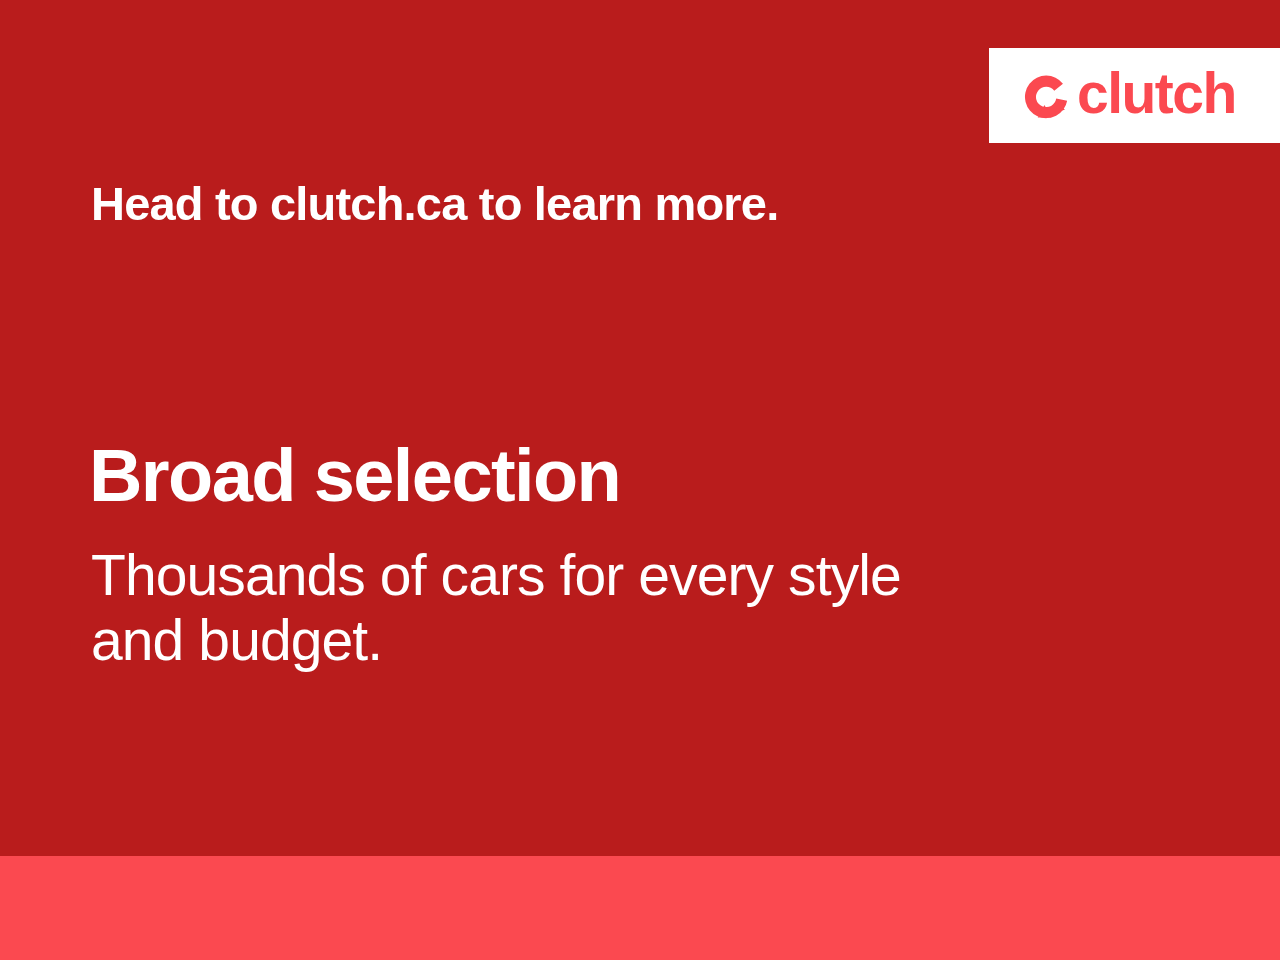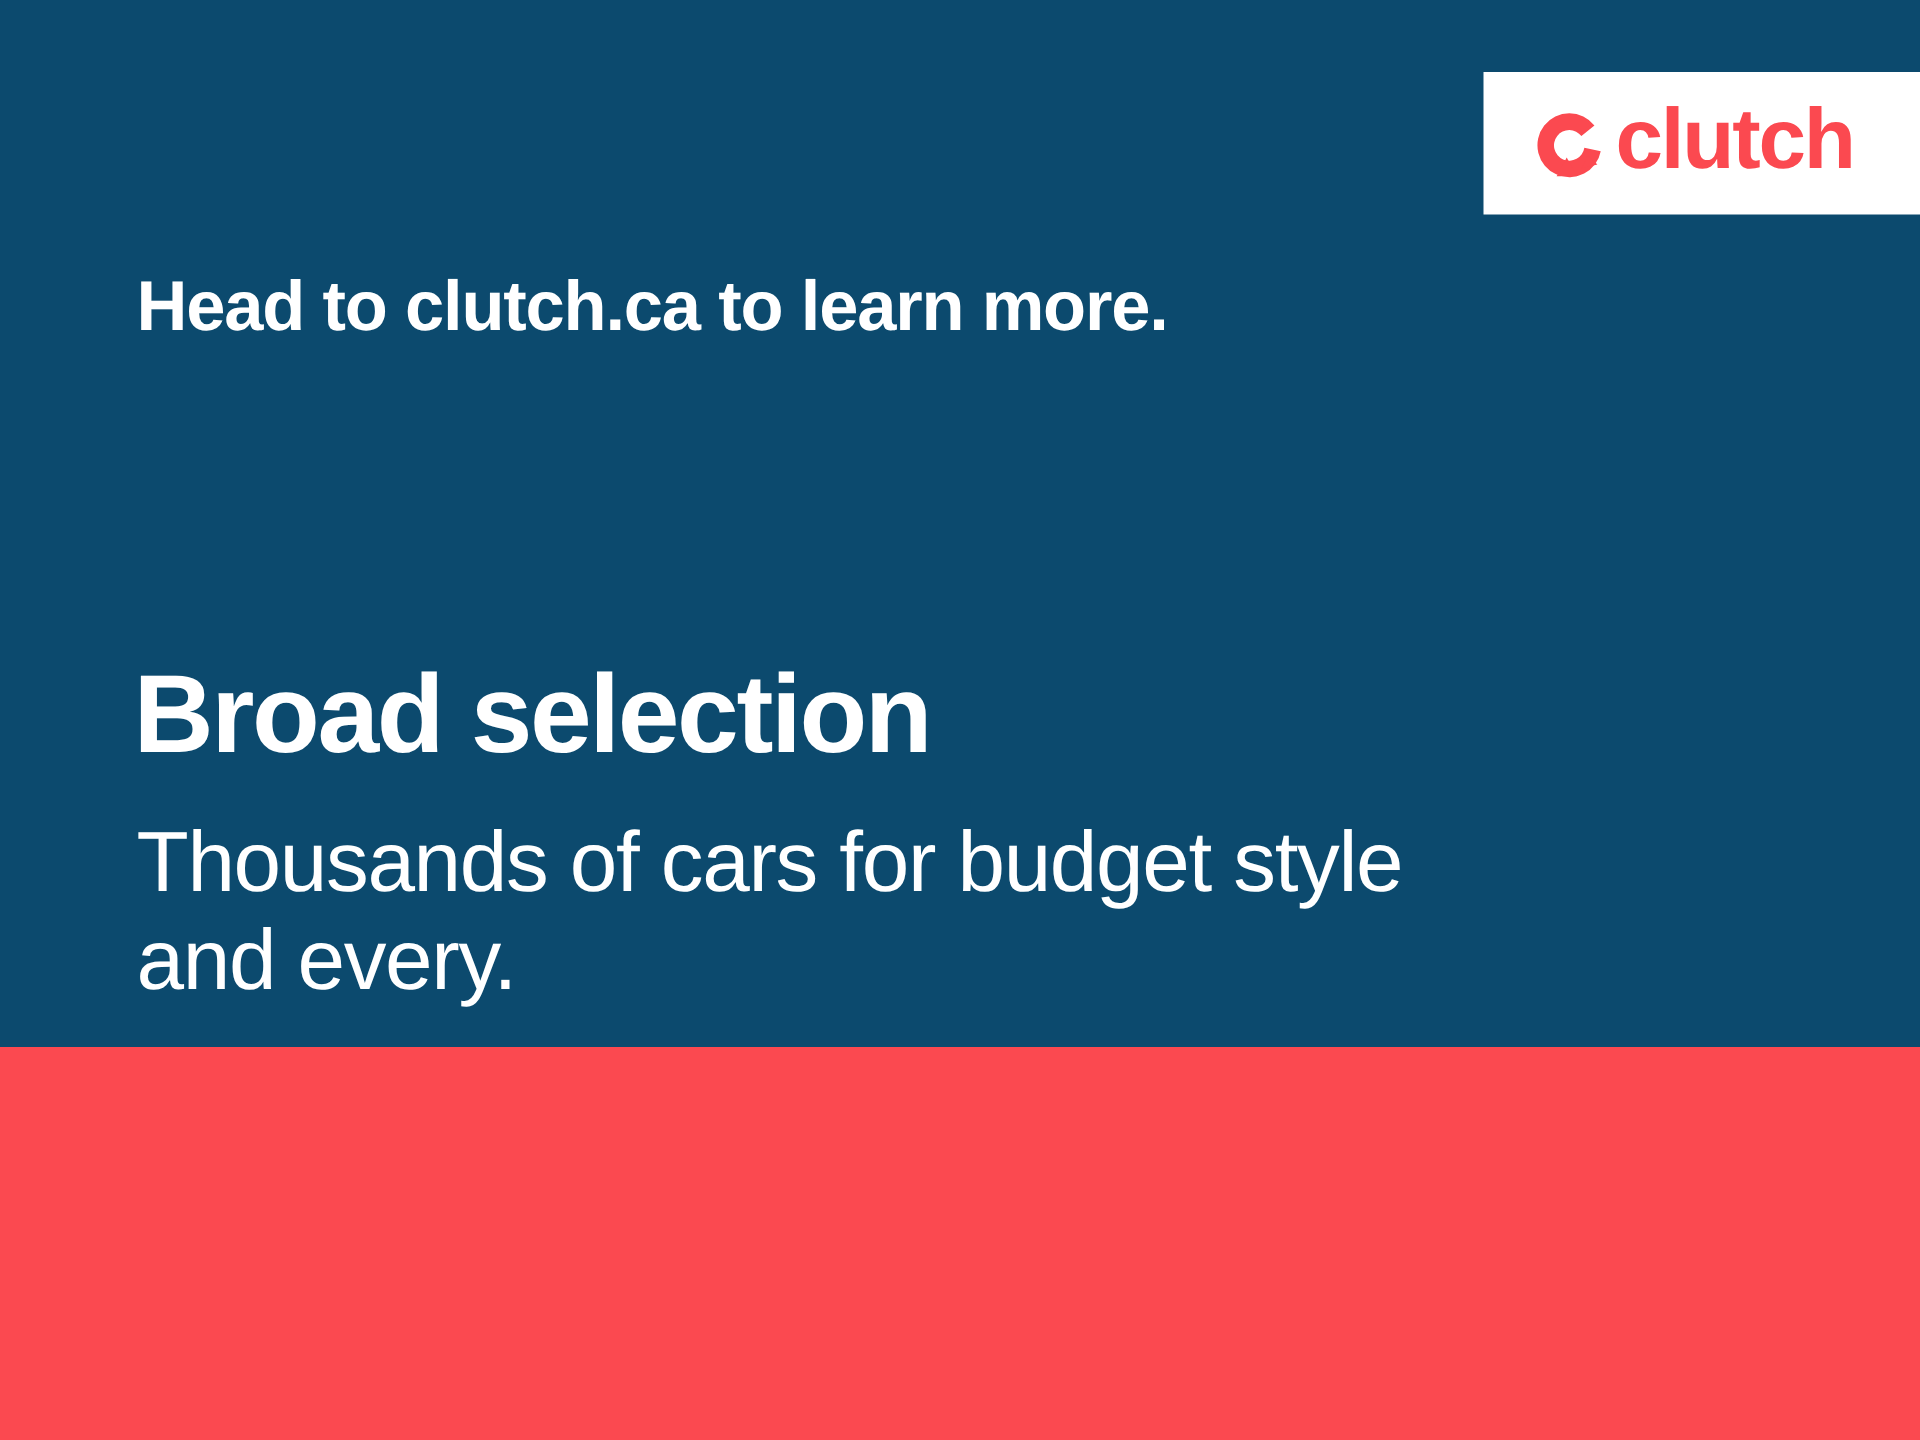--- a/index.html
+++ b/index.html
@@ -11,22 +11,22 @@
     width: 1280px;
     height: 960px;
     overflow: hidden;
     font-family: "Liberation Sans", "DejaVu Sans", sans-serif;
     background: #fb4950;
   }
 
   .slide {
     position: relative;
     width: 1280px;
-    height: 698px;
-    background: #0c4a6e;
+    height: 856px;
+    background: #b91c1c;
     overflow: hidden;
   }
 
   
   .logo-plate {
     position: absolute;
     left: 989px;
     top: 48px;
     width: 291px;
     height: 95px;
@@ -121,17 +121,17 @@
       </svg>
       <span class="logo-word">clutch</span>
     </div>
   </div>
 
   <div class="tagline">Head to clutch.ca to learn more.</div>
 
   <div class="headline">Broad selection</div>
 
   <div class="subtext">
-    <span class="line">Thousands of cars for budget style</span>
-    <span class="line">and every.</span>
+    <span class="line">Thousands of cars for every style</span>
+    <span class="line">and budget.</span>
   </div>
 
 </div>
 
 </body></html>

